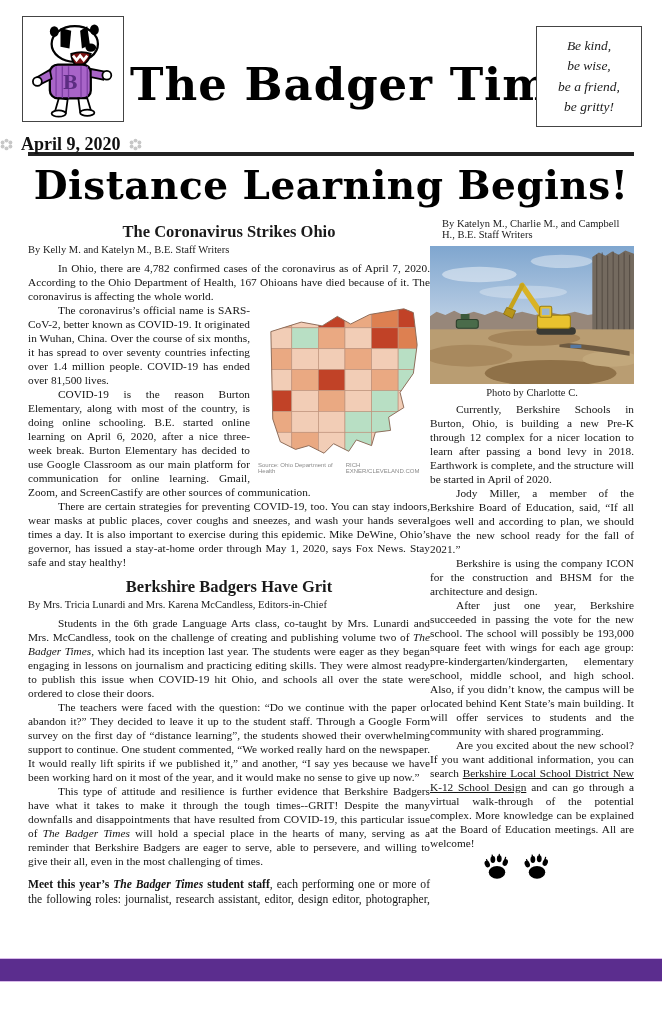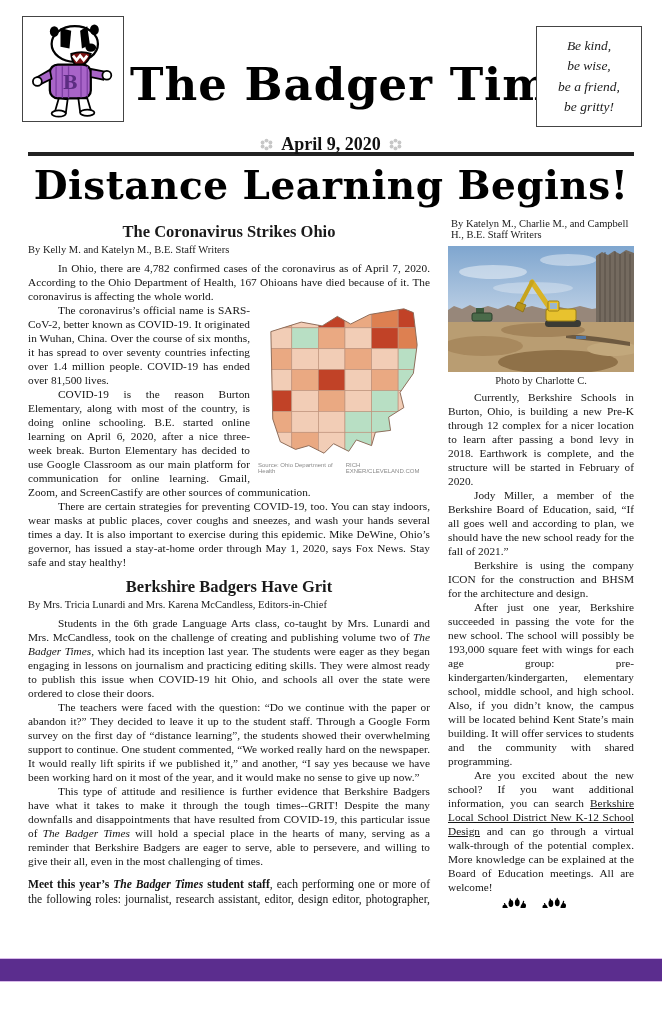--- a/index.html
+++ b/index.html
@@ -21,41 +21,41 @@
     font-style:italic; font-size:13.5px; line-height:1.5; font-family:"Liberation Serif", serif;
   }
   .paper-title {
     position:absolute; left:130px; right:116px; top:58px; text-align:center;
     font-family:"DejaVu Serif", serif; font-weight:bold; font-size:45px;
     letter-spacing:1px; white-space:nowrap; color:#000;
   }
   .date-line {
     position:absolute; left:0; right:0; top:134px; text-align:center;
     font-size:18px; font-weight:bold; color:#111;
-    display:flex; align-items:center; justify-content:center; gap:8px;
+    display:flex; align-items:center; gap:8px;
   }
   .rule-thick { border-top:3px solid #222; margin:0 28px; }
   .rule-thin  { border-top:1.5px solid #222; margin:0 28px; }
   .info-line {
     display:flex; align-items:center; justify-content:space-between;
     margin:0 28px; padding:4px 4px 5px 4px;
   }
   .vol { font-size:11px; letter-spacing:0.5px; }
   .school {
     font-family:"DejaVu Serif", serif; font-weight:bold; font-size:14.5px;
     letter-spacing:3.5px; color:#111;
   }
   .price { font-size:11px; font-style:italic; }
   
   .headline {
     text-align:center; font-family:"DejaVu Serif", serif; font-weight:bold;
     font-size:39px; letter-spacing:0.5px; color:#000000; margin:6px 0 10px 0;
   }
   
-  .columns { display:flex; gap:18px; padding:0 28px; height:690px; overflow:hidden; }
+  .columns { display:flex; padding:0 28px; height:690px; overflow:hidden; }
   .col-left  { width:402px; flex:0 0 402px; }
   .col-right { flex:1; }
   h2.art-title {
     text-align:center; font-weight:bold; font-size:16.5px; margin:4px 0 2px 0;
     font-family:"Liberation Serif", serif;
   }
   .byline { text-align:left; font-size:10.5px; margin-bottom:6px;font-family:Liberation Serif, serif; }
   .byline.narrow { max-width:180px; margin-left:auto; margin-right:auto; }
   .body-text p {
     font-size:11.3px; line-height:1.24; text-align:justify; text-indent:30px;
@@ -296,21 +296,21 @@
           <path d="M70,56 l8,3 l-3,7 l-8,-4 Z" fill="#b8951a" stroke="#8a6e10" stroke-width="0.8"></path>
           <rect x="97" y="74" width="36" height="7" rx="3.5" fill="#3a3a34"></rect>
           <rect x="98" y="63" width="30" height="12" rx="2" fill="#e8c22e" stroke="#9c7f12" stroke-width="1"></rect>
           <rect x="100" y="55" width="11" height="10" rx="1.5" fill="#e8c22e" stroke="#9c7f12" stroke-width="1"></rect>
           <rect x="102" y="57" width="7" height="6" fill="#9ab6cf"></rect>
         </svg>
         <figcaption class="photo-caption">Photo by Charlotte C.</figcaption>
       </figure>
 
       <div class="body-text">
-        <p>Currently, Berkshire Schools in Burton, Ohio, is building a new Pre-K through 12 complex for a nicer location to learn after passing a bond levy in 2018. Earthwork is complete, and the structure will be started in February of 2020.</p>
+        <p>Currently, Berkshire Schools in Burton, Ohio, is building a new Pre-K through 12 complex for a nicer location to learn after passing a bond levy in 2018. Earthwork is complete, and the structure will be started in April of 2020.</p>
         <p>Jody Miller, a member of the Berkshire Board of Education, said, “If all goes well and according to plan, we should have the new school ready for the fall of 2021.”</p>
         <p>Berkshire is using the company ICON for the construction and BHSM for the architecture and design.</p>
         <p>After just one year, Berkshire succeeded in passing the vote for the new school. The school will possibly be 193,000 square feet with wings for each age group: pre-kindergarten/kindergarten, elementary school, middle school, and high school. Also, if you didn’t know, the campus will be located behind Kent State’s main building. It will offer services to students and the community with shared programming.</p>
         <p><span>Are you excited about the new school? If you want additional information, you can search </span><span class="underline">Berkshire Local School District New K-12 School Design</span><span> and can go through a virtual walk-through of the potential complex. More knowledge can be explained at the Board of Education meetings.  All are welcome!</span></p>
       </div>
 
       <div class="paws">
         <svg width="30" height="30" viewBox="0 0 40 40">
           <g fill="#000">
             <ellipse cx="20" cy="27" rx="11" ry="8.5"></ellipse>

